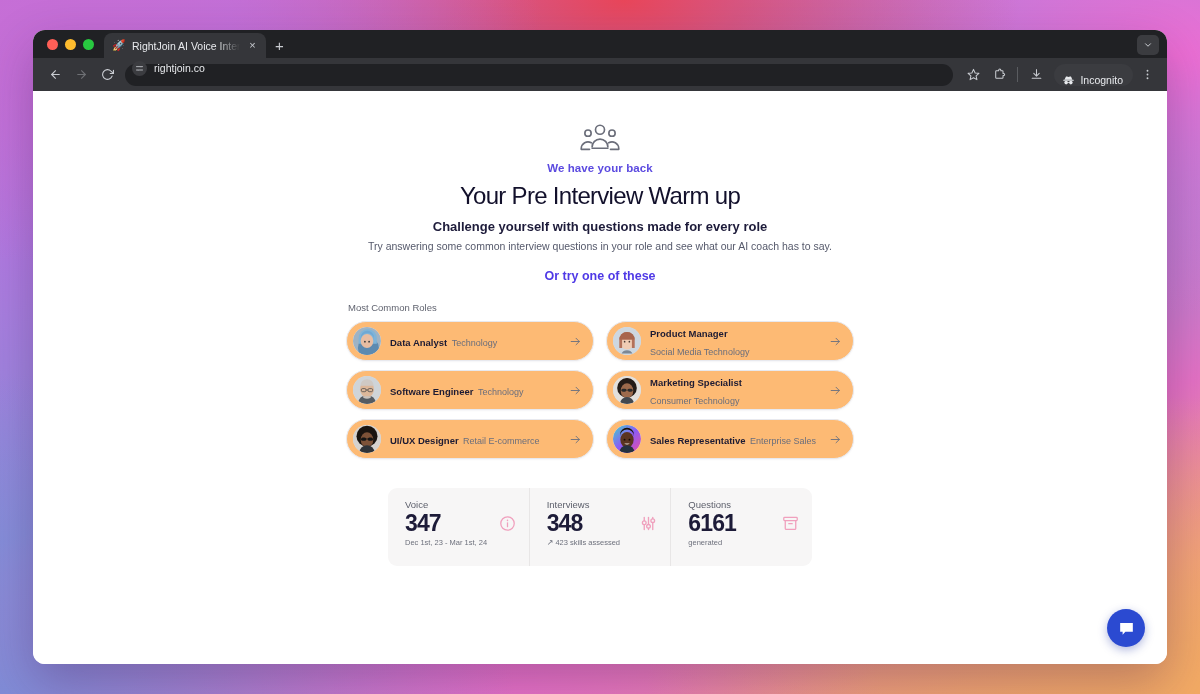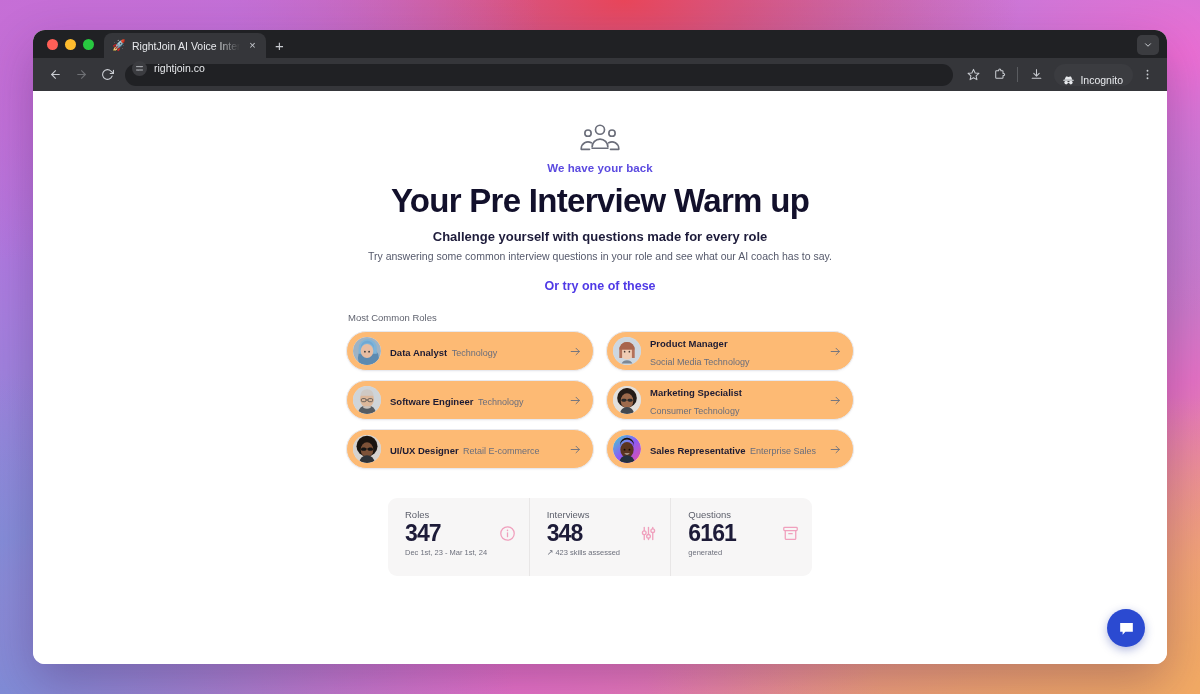--- a/index.html
+++ b/index.html
@@ -161,22 +161,22 @@
 
   .hero-icon { margin-bottom: 5px; }
   .eyebrow {
     font-size: 11.5px;
     font-weight: bold;
     color: #5b4ae0;
     letter-spacing: .1px;
     margin-bottom: 8px;
   }
   .h1 {
-    font-size: 33px;
-    font-weight: bold;
+    font-size: 24px;
+    font-weight: normal;
     color: #12102b;
     letter-spacing: -.7px;
     margin-bottom: 9px;
   }
   .h2 {
     font-size: 13px;
     font-weight: bold;
     color: #1d1b3a;
     margin-bottom: 6px;
   }
@@ -649,21 +649,21 @@
                 </svg>
             </span>
           </div>
 
         </div>
       </div>
 
       <div class="stats">
 
         <div class="stat">
-          <div class="stat-head">Roles</div>
+          <div class="stat-head">Voice</div>
           <div class="stat-mid">
             <span class="stat-value">347</span>
             <span class="stat-icon">
               <svg width="17" height="17" viewBox="0 0 24 24" fill="none" stroke="#f0a0bd" stroke-width="1.8" stroke-linecap="round">
                   <circle cx="12" cy="12" r="9.5"></circle>
                   <line x1="12" y1="11" x2="12" y2="16.5"></line>
                   <circle cx="12" cy="7.6" r="1.1" fill="#f0a0bd" stroke="none"></circle>
                 </svg>
             </span>
           </div>

